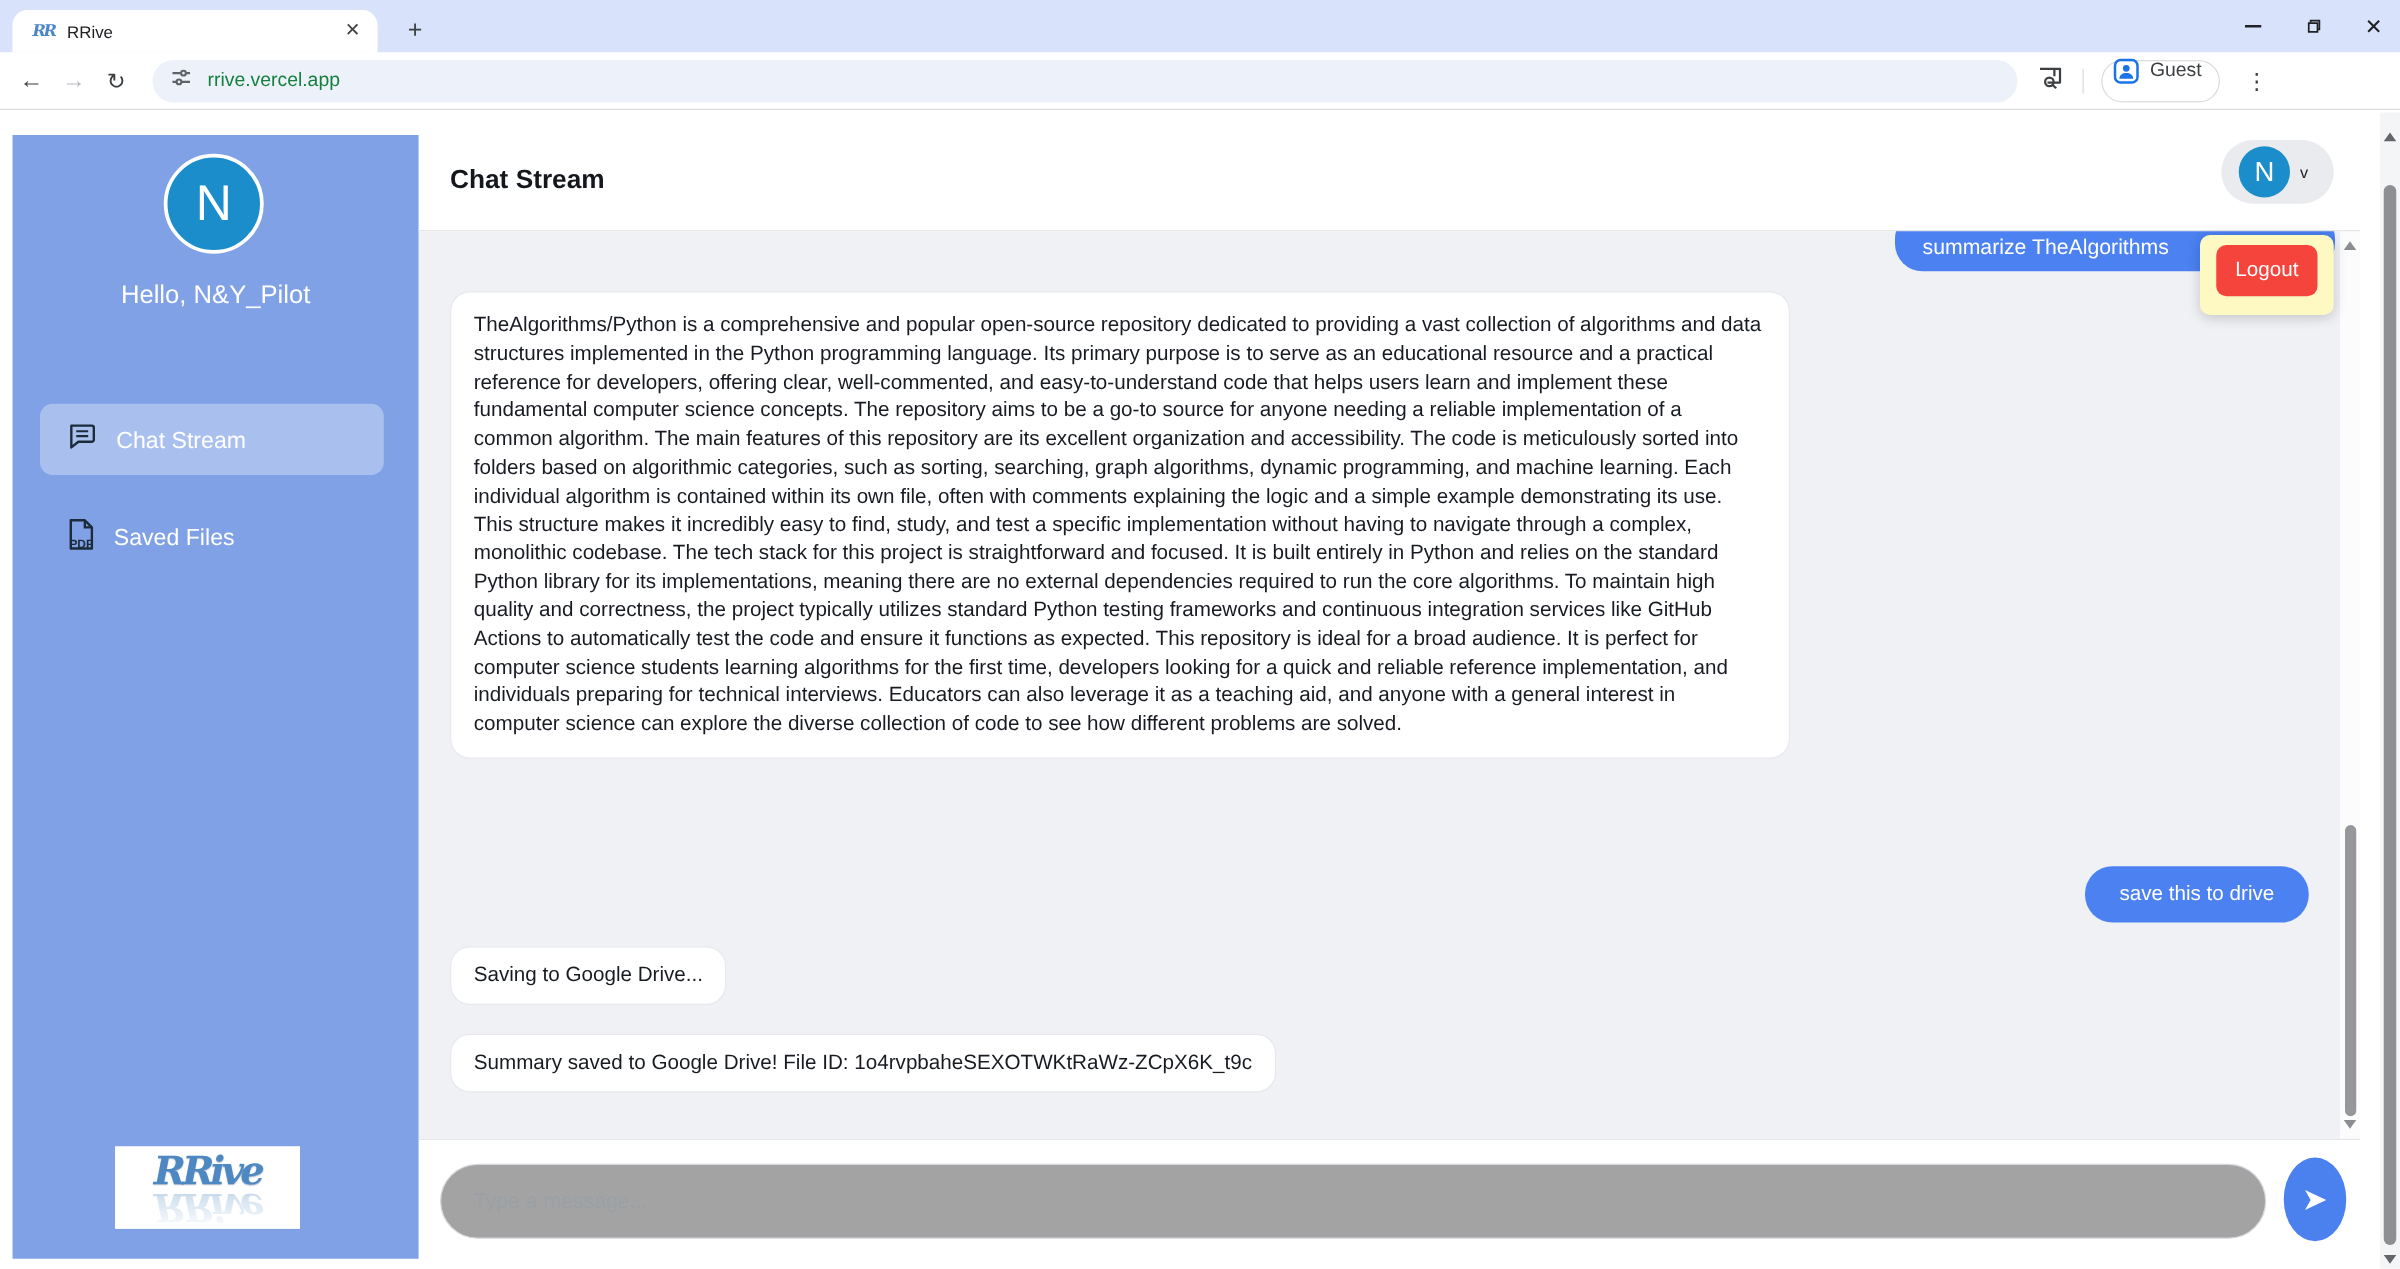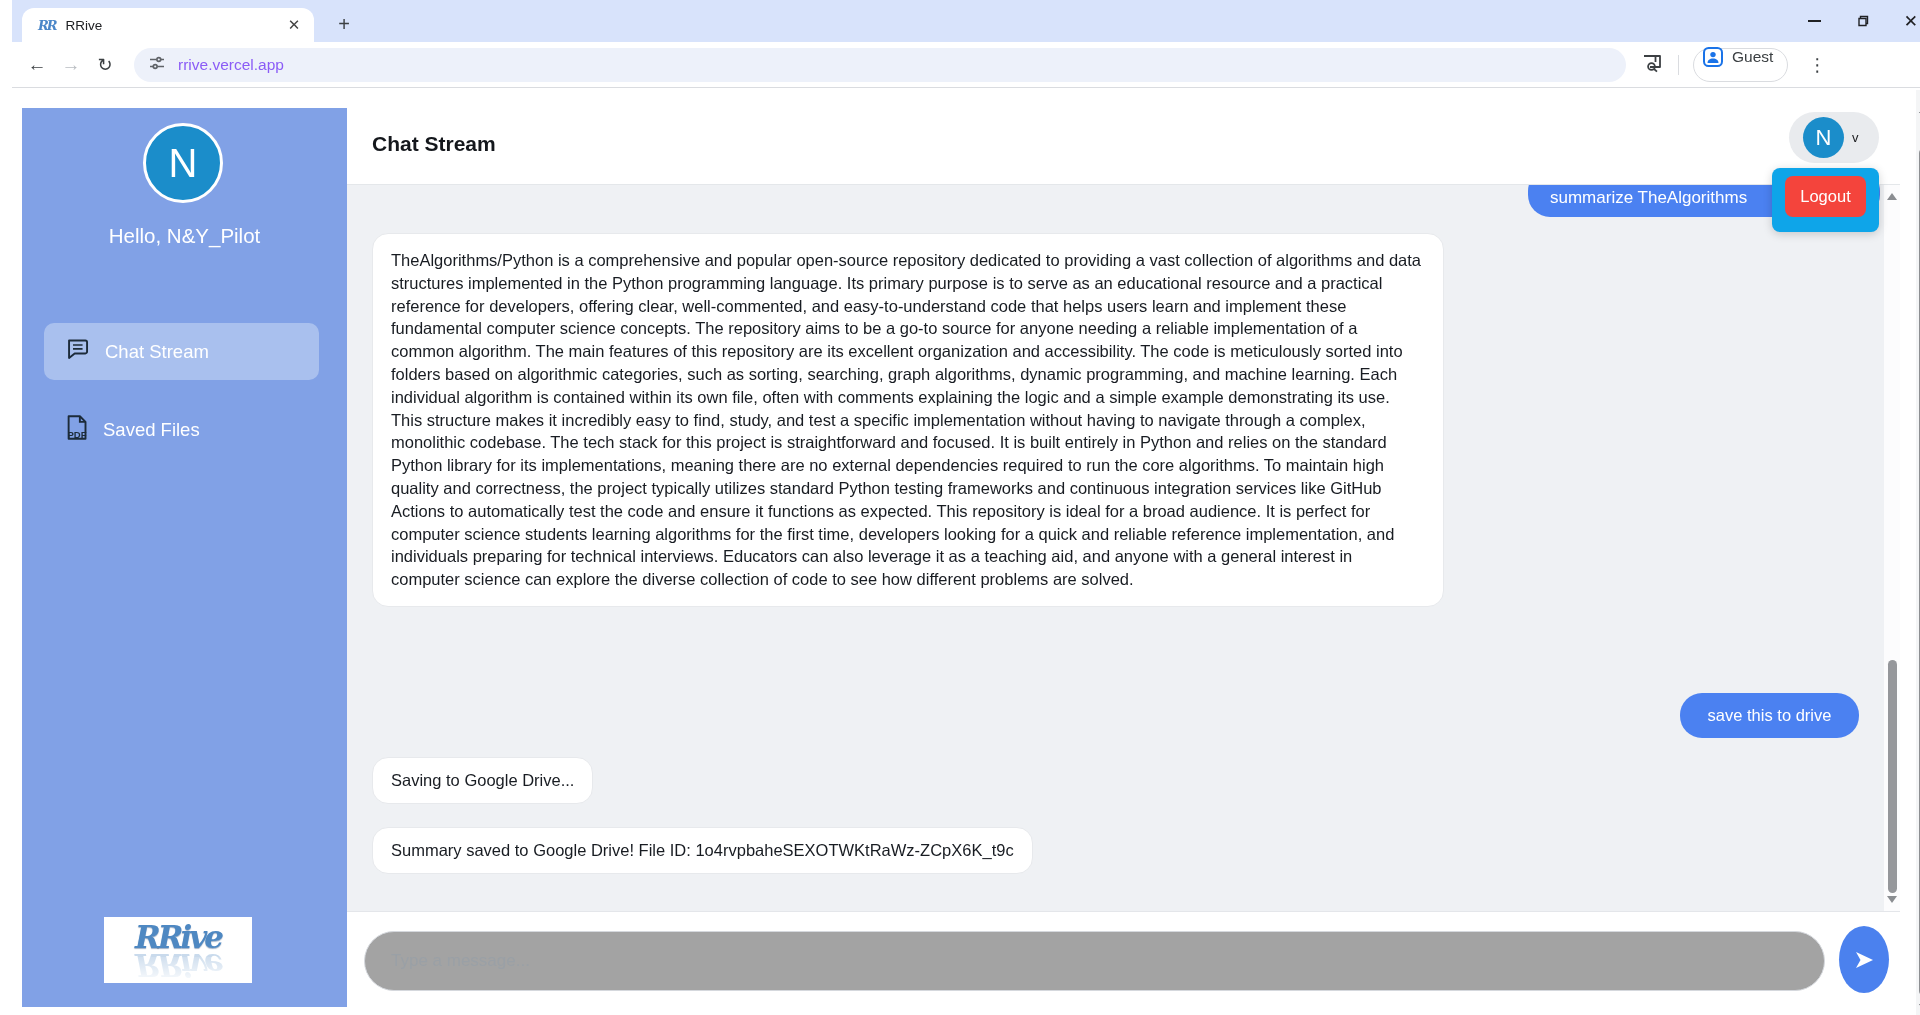--- a/index.html
+++ b/index.html
@@ -1,18 +1,18 @@
 <!DOCTYPE html>
 <html><head>
 <meta charset="utf-8">
 <style>
   * { margin:0; padding:0; box-sizing:border-box; }
   html,body { width:1920px; height:1015px; overflow:hidden; background:#fff;
     font-family:"Liberation Sans", sans-serif; }
-  .browser { position:relative; width:1664px; height:1015px; background:#fff;margin-left:12px; }
+  .browser { position:relative; width:1664px; height:1015px; background:#fff; }
 
   
   .tabbar { position:absolute; top:0; left:0; width:1920px; height:42px; background:#d8e3fb; }
   .tab { position:absolute; left:10px; top:8px; width:292px; height:34px; background:#fff;
     border-radius:12px 12px 0 0; display:flex; align-items:center; padding:0 10px 0 16px; }
   .favicon { font-family:"DejaVu Serif", serif; font-style:italic; font-weight:bold;
     font-size:13px; color:#4a86c8; letter-spacing:-2px; margin-right:10px; }
   .tab-title { font-size:13.5px; color:#202124; flex:1; }
   .tab-close { font-size:15px; color:#444; width:20px; height:20px; line-height:19px;
     text-align:center; border-radius:50%; cursor:pointer; }
@@ -23,21 +23,21 @@
   .win-restore svg { display:block; }
   .win-close { font-size:17px; color:#202124; line-height:1; }
 
   .toolbar { position:absolute; top:42px; left:0; width:1920px; height:46px; background:#fff;
     border-bottom:1px solid #dadce0; display:flex; align-items:center; }
   .nav-ic { font-size:19px; color:#3c4043; width:34px; text-align:center; }
   .nav-ic.disabled { color:#b8bcc1; }
   .back { margin-left:8px; } .reload{ font-size:18px; }
   .omnibox { margin-left:12px; width:1492px; height:34px; background:#edf1fa; border-radius:17px;
     display:flex; align-items:center; padding:0 14px; }
-  .omni-url { font-size:15.5px; color:#8b5cf6; margin-left:12px; }
+  .omni-url { font-size:15.5px; color:#15803d; margin-left:12px; }
   .tool-right { display:flex; align-items:center; margin-left:16px; gap:14px; }
   .vsep { width:1px; height:20px; background:#dadce0; }
   .guest-chip { display:flex; align-items:center; gap:8px; border:1px solid #dadce0;
     border-radius:17px; height:34px; padding:0 14px 16px 8px; }
   .guest-label { font-size:15.5px; color:#3c4043; }
   .kebab { font-size:18px; color:#3c4043; padding:0 6px; }
 
   
   .page { position:absolute; top:90px; left:0; width:1920px; height:925px; background:#fff; }
 
@@ -74,21 +74,21 @@
   
   .main { position:absolute; left:335px; top:18px; width:1553px; height:899px; }
   .app-header { position:absolute; top:0; left:0; width:100%; height:77px; background:#fff;
     border-bottom:1px solid #e4e7ea; }
   .app-title { position:absolute; left:25px; top:24px; font-size:21px; font-weight:bold; color:#14171c; }
   .avatar-chip { position:absolute; right:21px; top:4px; width:90px; height:51px; background:#e9ebee;
     border-radius:26px; display:flex; align-items:center; }
   .avatar-sm { width:41px; height:41px; border-radius:50%; background:#1b8dca; color:#fff;
     font-size:22px; display:flex; align-items:center; justify-content:center; margin-left:14px; }
   .chevron { font-size:13px; color:#202124; margin-left:8px; }
-  .dropdown { position:absolute; right:21px; top:60px; width:107px; height:64px; background:#0ea5e9;
+  .dropdown { position:absolute; right:21px; top:80px; width:107px; height:64px; background:#fef9c3;
     border-radius:8px; box-shadow:0 2px 10px rgba(0,0,0,.18); z-index:50; display:flex;
     align-items:flex-start; justify-content:center; }
   .logout-btn { margin-top:8px; width:81px; height:41px; background:#f4443c; color:#fff;
     border:none; border-radius:8px; font-size:16.5px; font-family:"Liberation Sans",sans-serif; }
 
   .chat { position:absolute; top:77px; left:0; width:100%; height:726px; background:#eff1f4; overflow:hidden; }
   .bubble-user-top { position:absolute; left:1181px; top:-16px; width:352px; height:48px;
     background:#4b81f1; border-radius:22px; color:#fff; font-size:17px; display:flex;
     align-items:flex-end; padding:0 22px 9px 22px; white-space:nowrap; overflow:hidden; }
   .card-summary { position:absolute; left:25px; top:48px; width:1072px; background:#fff;

